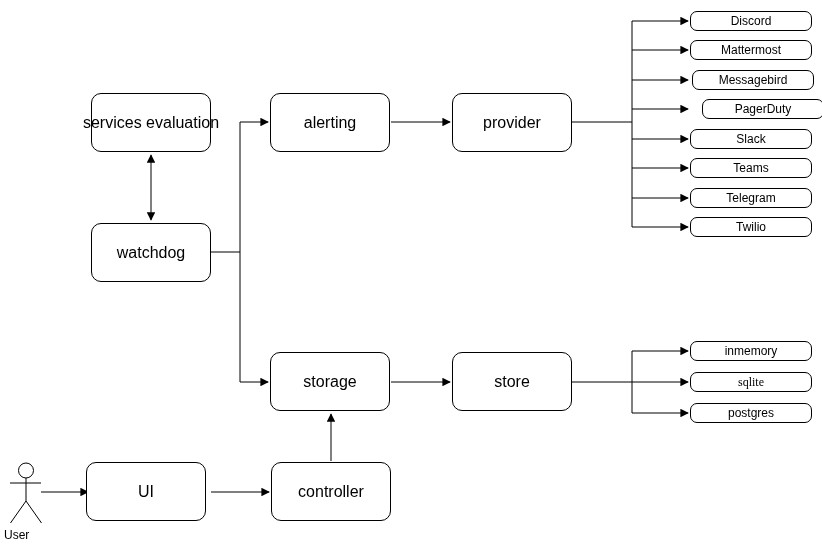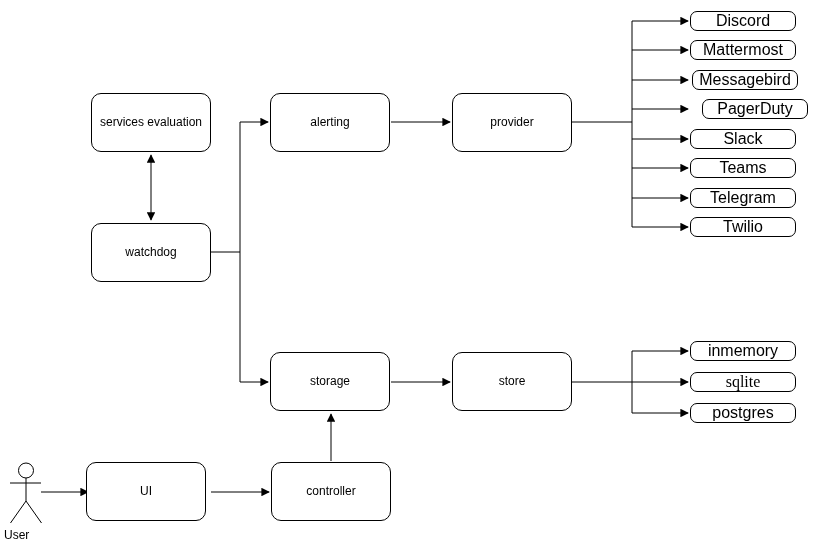--- a/index.html
+++ b/index.html
@@ -26,37 +26,37 @@
     position: absolute;
     box-sizing: border-box;
     width: 120px;
     height: 59px;
     background: #ffffff;
     border: 1px solid #000000;
     border-radius: 10px;
     display: flex;
     align-items: center;
     justify-content: center;
-    font-size: 12px;
+    font-size: 16px;
     line-height: 1.2;
     text-align: center;
     white-space: nowrap;
   }
   .leaf {
     position: absolute;
     box-sizing: border-box;
-    width: 106px;
+    width: 122px;
     height: 20px;
     background: #ffffff;
     border: 1px solid #000000;
     border-radius: 7px;
     display: flex;
     align-items: center;
     justify-content: center;
-    font-size: 16px;
+    font-size: 12px;
     text-align: center;
     white-space: nowrap;
   }
   
   #n-services  { left: 91px;  top: 93px;  }
   #n-watchdog  { left: 91px;  top: 223px; }
   #n-alerting  { left: 270px; top: 93px;  }
   #n-provider  { left: 452px; top: 93px;  }
   #n-storage   { left: 270px; top: 352px; }
   #n-store     { left: 452px; top: 352px; }

